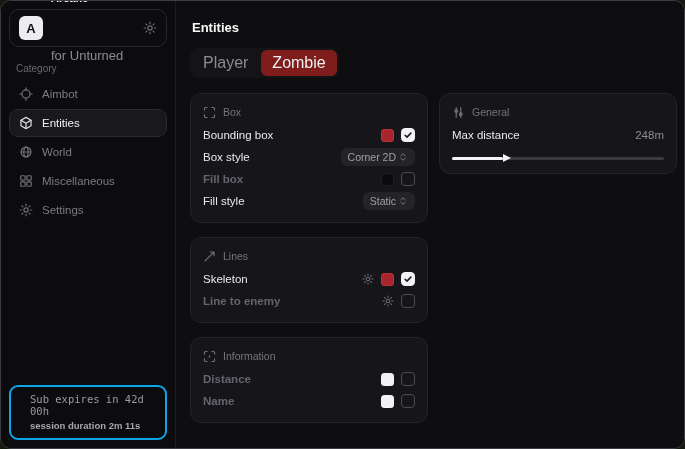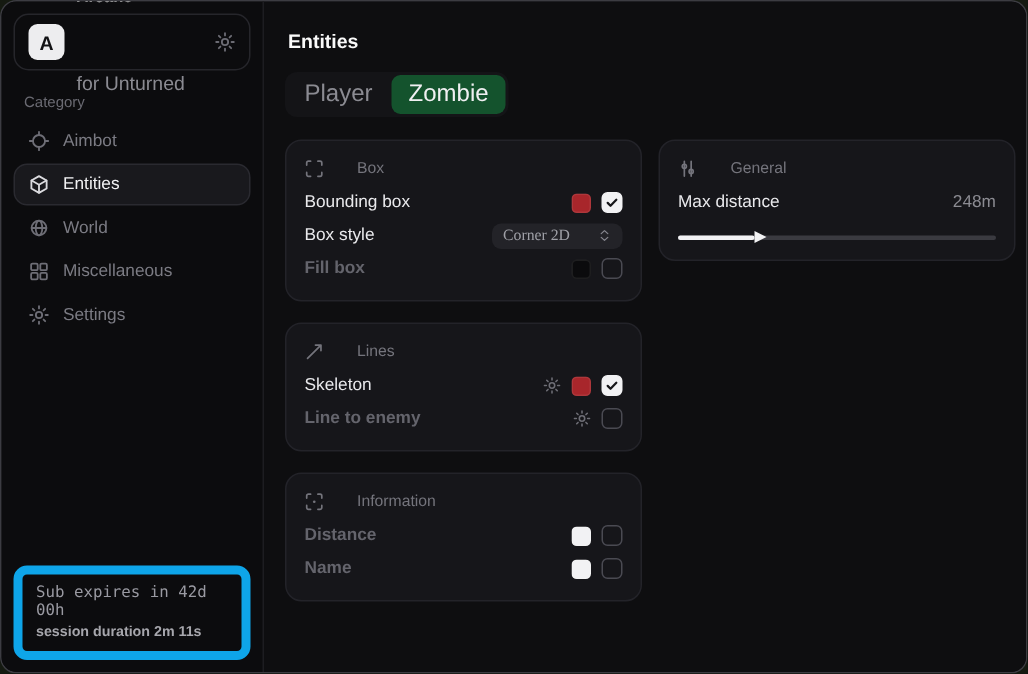--- a/index.html
+++ b/index.html
@@ -26,52 +26,52 @@
 
   .category-label { margin:16px 0 6px 7px; font-size:10px; color:#6a6a72; }
 
   .nav { display:flex; flex-direction:column; gap:1px; }
   .nav-item { height:28px; display:flex; align-items:center; gap:9px; padding:0 9px;
               border:1px solid transparent; border-radius:9px; font-size:11.5px; color:#7b7b83; cursor:default; }
   .nav-item .nicon { color:#6e6e76; }
   .nav-item.active { background:#19191d; border-color:#2a2a30; color:#f1f1f3; }
   .nav-item.active .nicon { color:#dadade; }
 
-  .sidebar-footer { margin-top:auto; border:6px solid #0ea5e9; border-radius:9px; padding:6px 9px 7px; }
+  .sidebar-footer { margin-top:auto; border:2px solid #0ea5e9; border-radius:9px; padding:6px 19px 7px; }
   .sub-expiry { font-family:"DejaVu Sans Mono", monospace; font-size:10.5px; color:#9a9aa2; }
   .session    { margin-top:3px; font-size:9.5px; font-weight:bold; color:#a7a7ad; }
 
   
   .main { flex:1; background:#0e0e10; padding:13px 14px; display:flex; flex-direction:column; }
   .page-title { font-size:13px; font-weight:bold; color:#fafafa; margin:6px 0 13px 2px; }
 
   .tabs { display:flex; background:#141417; border-radius:8px; padding:2px; width:max-content; gap:2px; }
   .tab { padding:4px 11px; font-size:16px; color:#8b8b92; border-radius:6px; cursor:default; }
-  .tab.active { background:#14532d; color:#f0f0f2; }
+  .tab.active { background:#7f1d1d; color:#f0f0f2; }
 
   .content { margin-top:15px; display:flex; gap:11px; align-items:flex-start; }
   .col { width:238px; display:flex; flex-direction:column; gap:14px; }
 
   .card { background:#16161a; border:1px solid #232329; border-radius:11px; padding:9px 12px 10px; }
-  .card-head { display:flex; align-items:center; gap:22px; color:#74747c; font-size:10.5px; height:18px; margin-bottom:3px; }
+  .card-head { display:flex; align-items:center; gap:7px; color:#74747c; font-size:10.5px; height:18px; margin-bottom:3px; }
 
   .row { height:22px; display:flex; align-items:center; justify-content:space-between; }
   .row-label { font-size:11.5px; font-weight:normal; color:#e9e9ec; }
   .row.dim .row-label { color:#64646c; font-weight:bold; }
   .controls { display:flex; align-items:center; gap:7px; }
 
   .swatch { width:13px; height:13px; border-radius:3.5px; border:1px solid rgba(255,255,255,0.08); }
   .checkbox { width:14px; height:14px; border-radius:4px; border:1.4px solid #4a4a52;
               display:flex; align-items:center; justify-content:center; background:transparent; }
   .checkbox svg { display:none; }
   .checkbox.checked { background:#f2f2f4; border-color:#f2f2f4; }
   .checkbox.checked svg { display:block; }
 
-  .dropdown { display:flex; align-items:center; gap:18px; background:#232328; border-radius:6px;
-              padding:3px 7px; font-size:10.5px; color:#9fa0a7;font-family:Liberation Serif, serif; }
+  .dropdown { display:flex; align-items:center; gap:2px; background:#232328; border-radius:6px;
+              padding:3px 7px; font-size:10.5px; color:#9fa0a7; }
   .dropdown .chev { color:#84848c; }
   .gear-sm { color:#6e6e76; }
 
   .slider-row { display:flex; align-items:center; justify-content:space-between; height:22px; }
   .slider-value { font-size:11.5px; color:#8b8b92; }
   .slider { margin-top:7px; height:10px; display:flex; align-items:center; }
   .slider-track { position:relative; width:100%; height:3px; background:#3a3a40; border-radius:2px; }
   .slider-fill { position:relative; height:3px; background:#f2f2f4; border-radius:2px; }
   .slider-thumb { position:absolute; right:-8px; top:50%; transform:translateY(-50%);
                   width:0; height:0; border-left:8px solid #f2f2f4;
@@ -209,20 +209,33 @@
           <div class="row dim">
             <span class="row-label">Fill box</span>
             <span class="controls">
               <span class="swatch" style="background: rgb(11, 11, 13);"></span>
               <span class="checkbox">
                 
               </span>
             </span>
           </div>
 
+          <div class="row">
+            <span class="row-label">Fill style</span>
+            <span class="controls">
+              <span class="dropdown">
+                <span>Static</span>
+                <span class="chev">
+                  <svg class="ic" width="10" height="10" viewBox="0 0 16 16">
+                      <path d="M4.5 6 8 2.8 11.5 6M4.5 10 8 13.2 11.5 10"></path>
+                    </svg>
+                </span>
+              </span>
+            </span>
+          </div>
         </div>
 
         <div class="card">
           <div class="card-head">
             <span>
               <svg class="ic" width="13" height="13" viewBox="0 0 16 16">
                   <path d="M2.5 13.5 13.5 2.5M9 2.5h4.5V7"></path>
                 </svg>
             </span>
             <span>Lines</span>

